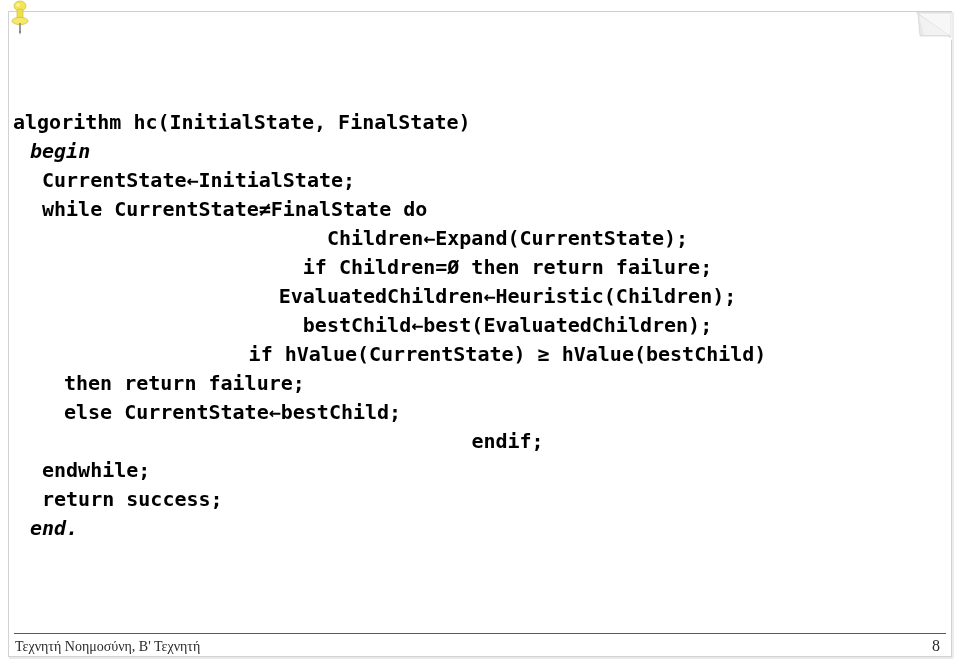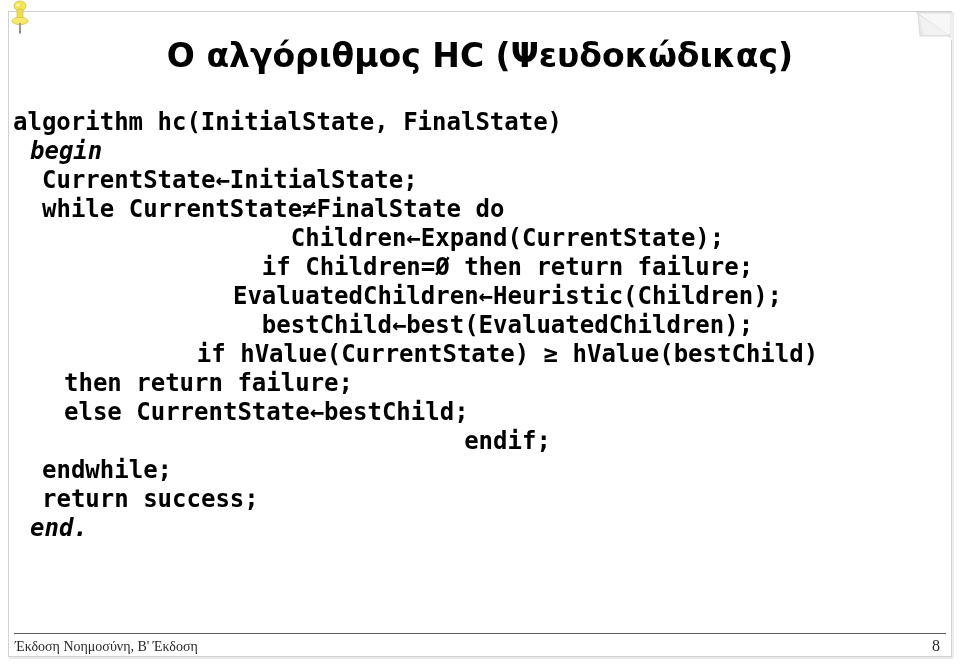--- a/index.html
+++ b/index.html
@@ -90,21 +90,21 @@
   }
 
   
   #code {
     position: absolute;
     left: 0px;
     top: 108px;
     width: 930px;
     font-family: "DejaVu Sans Mono", monospace;
     font-weight: bold;
-    font-size: 24px;
+    font-size: 20px;
     line-height: 29px;
     color: #000000;
     white-space: pre;
   }
   .cl {
     display: block;
     height: 29px;
     white-space: pre;
   }
   
@@ -168,21 +168,20 @@
   <div id="pagecurl">
     <svg width="42" height="34" viewBox="0 0 42 34" xmlns="http://www.w3.org/2000/svg">
       <polygon points="4,2 40,2 40,30" fill="#ffffff"></polygon>
       <polygon points="5,3 39,3 39,28" fill="#f7f7f7" stroke="#dcdcdc" stroke-width="0.8"></polygon>
       <polygon points="6,4 38,26 8,26" fill="#e8e8e8" stroke="#d0d0d0" stroke-width="0.7"></polygon>
       <polygon points="7,5 37,25 12,25" fill="#f2f2f2"></polygon>
       <line x1="4" y1="2" x2="40" y2="2" stroke="#cfcfcf" stroke-width="1"></line>
     </svg>
   </div>
 
-  <div id="title">Ο αλγόριθμος HC (Ψευδοκώδικας)</div>
 
   <div id="code"><div class="cl i0">algorithm hc(InitialState, FinalState)</div><div class="cl i1">begin</div><div class="cl i2">CurrentState←InitialState;</div><div class="cl i2">while CurrentState≠FinalState do</div><div class="cl i3">Children←Expand(CurrentState);</div><div class="cl i3">if Children=Ø then return failure;</div><div class="cl i3">EvaluatedChildren←Heuristic(Children);</div><div class="cl i3">bestChild←best(EvaluatedChildren);</div><div class="cl i3">if hValue(CurrentState) ≥ hValue(bestChild)</div><div class="cl i4">then return failure;</div><div class="cl i4">else CurrentState←bestChild;</div><div class="cl i3">endif;</div><div class="cl i2">endwhile;</div><div class="cl i2">return success;</div><div class="cl i1">end.</div></div>
 
   <div id="footer-rule"></div>
-  <div id="footer-left">Έκδοση Νοημοσύνη, Β' Έκδοση</div>
+  <div id="footer-left">Τεχνητή Νοημοσύνη, Β' Τεχνητή</div>
   <div id="footer-right">8</div>
 
 </div>
 
 </body></html>

